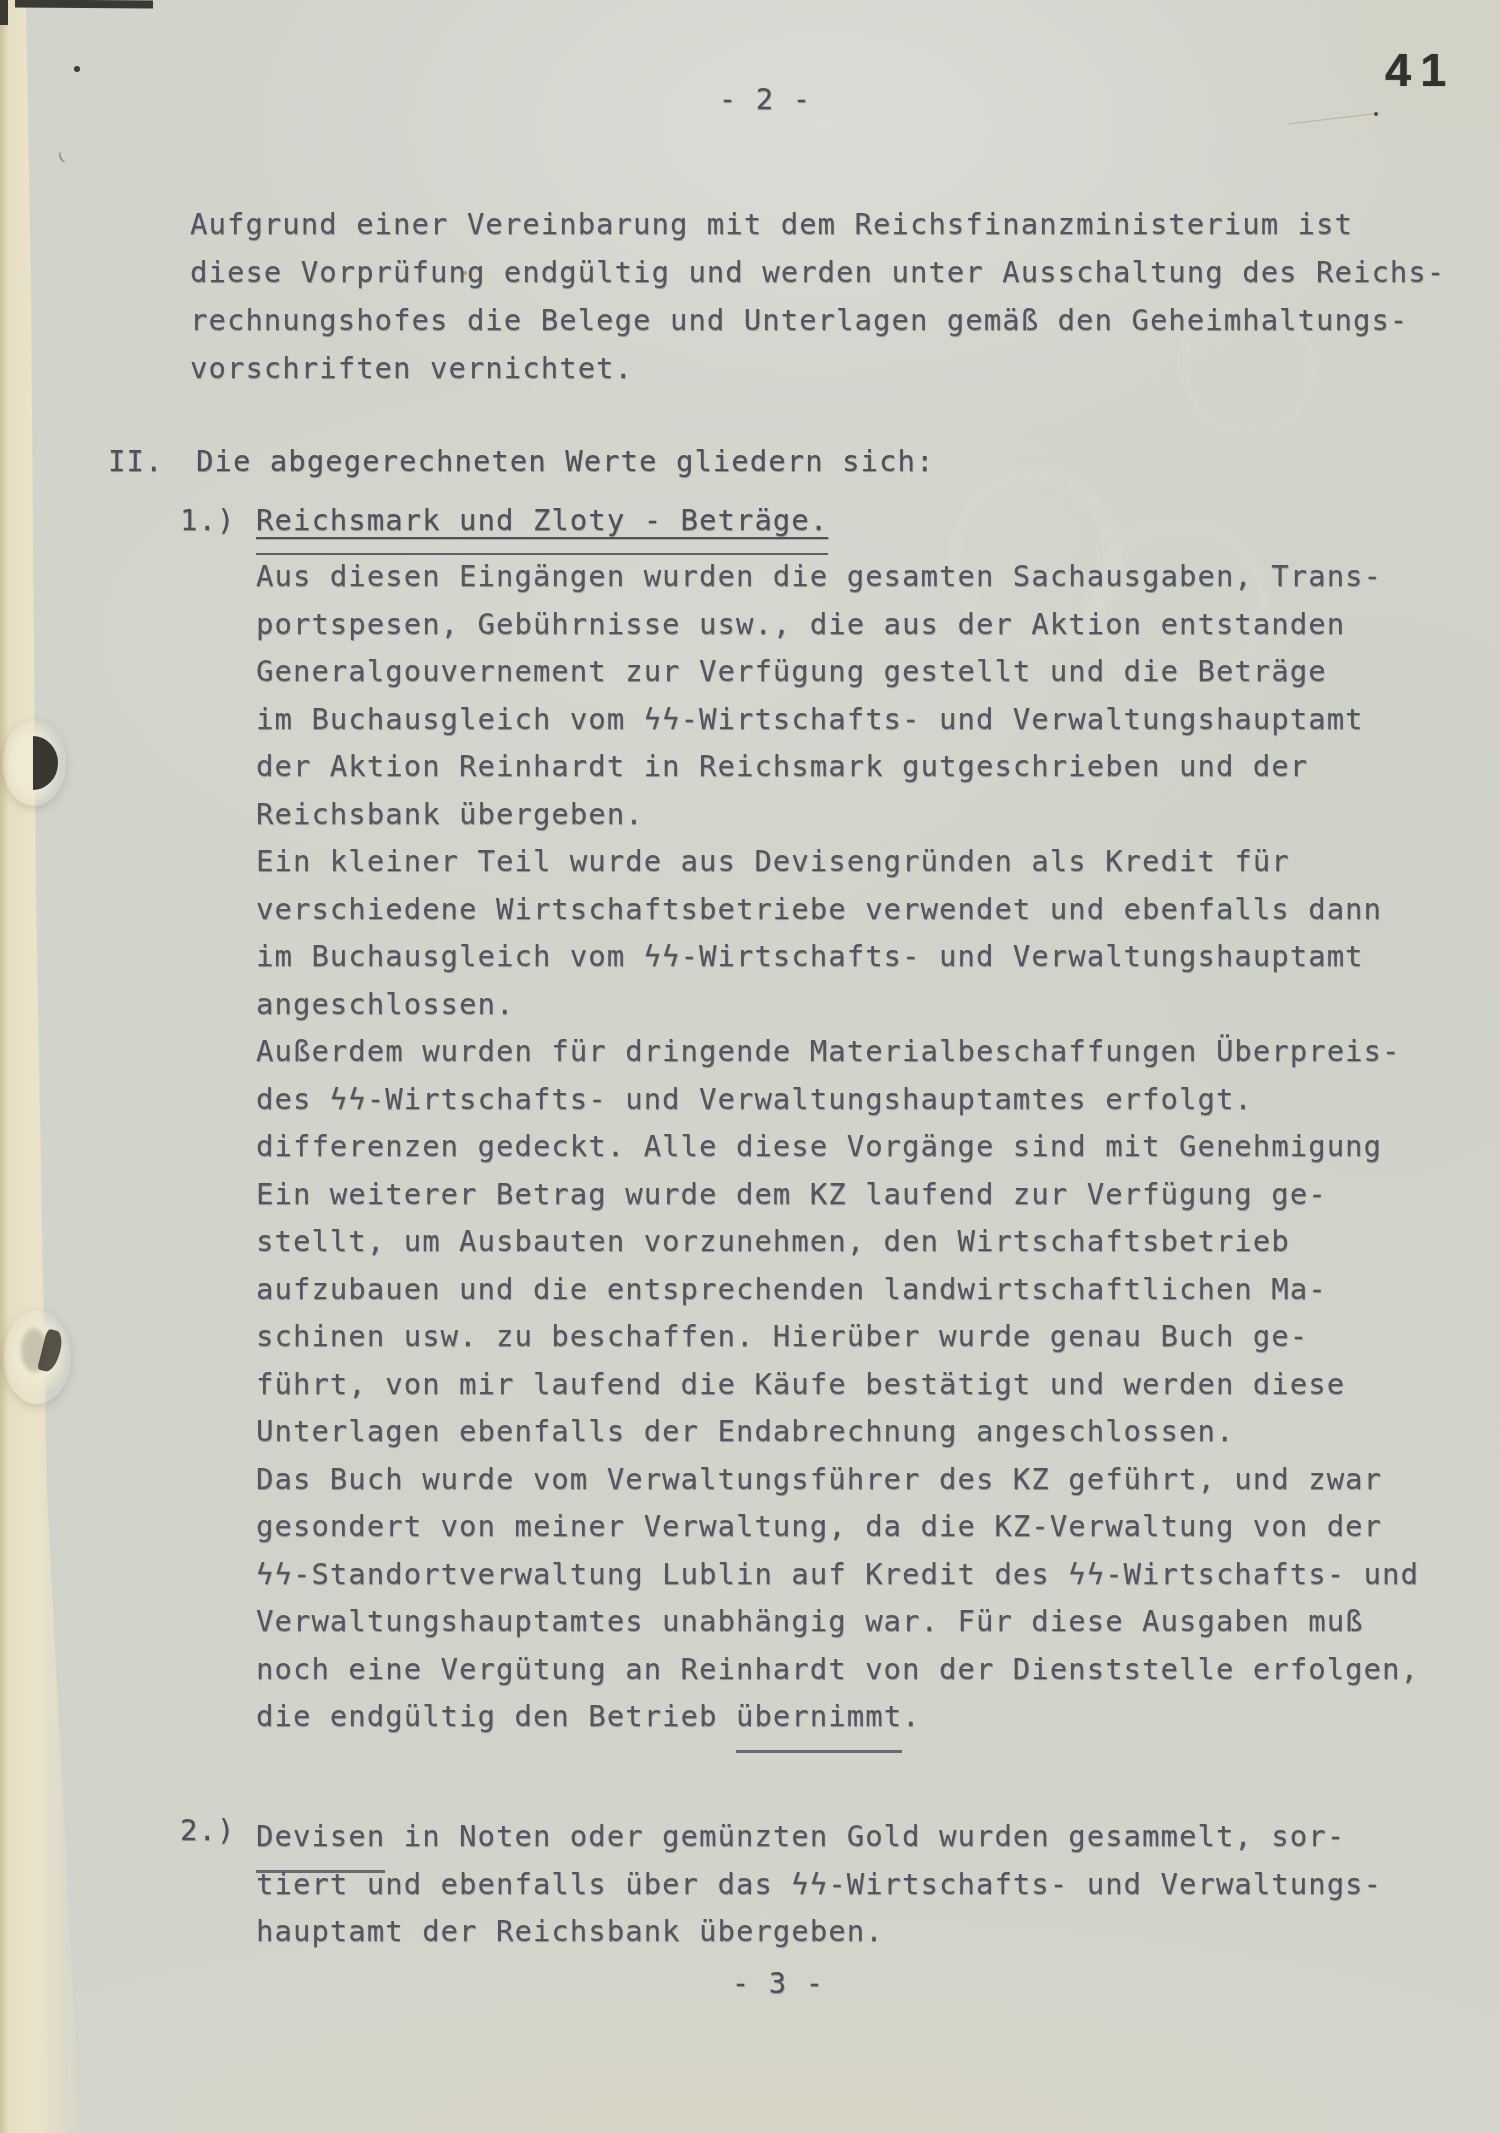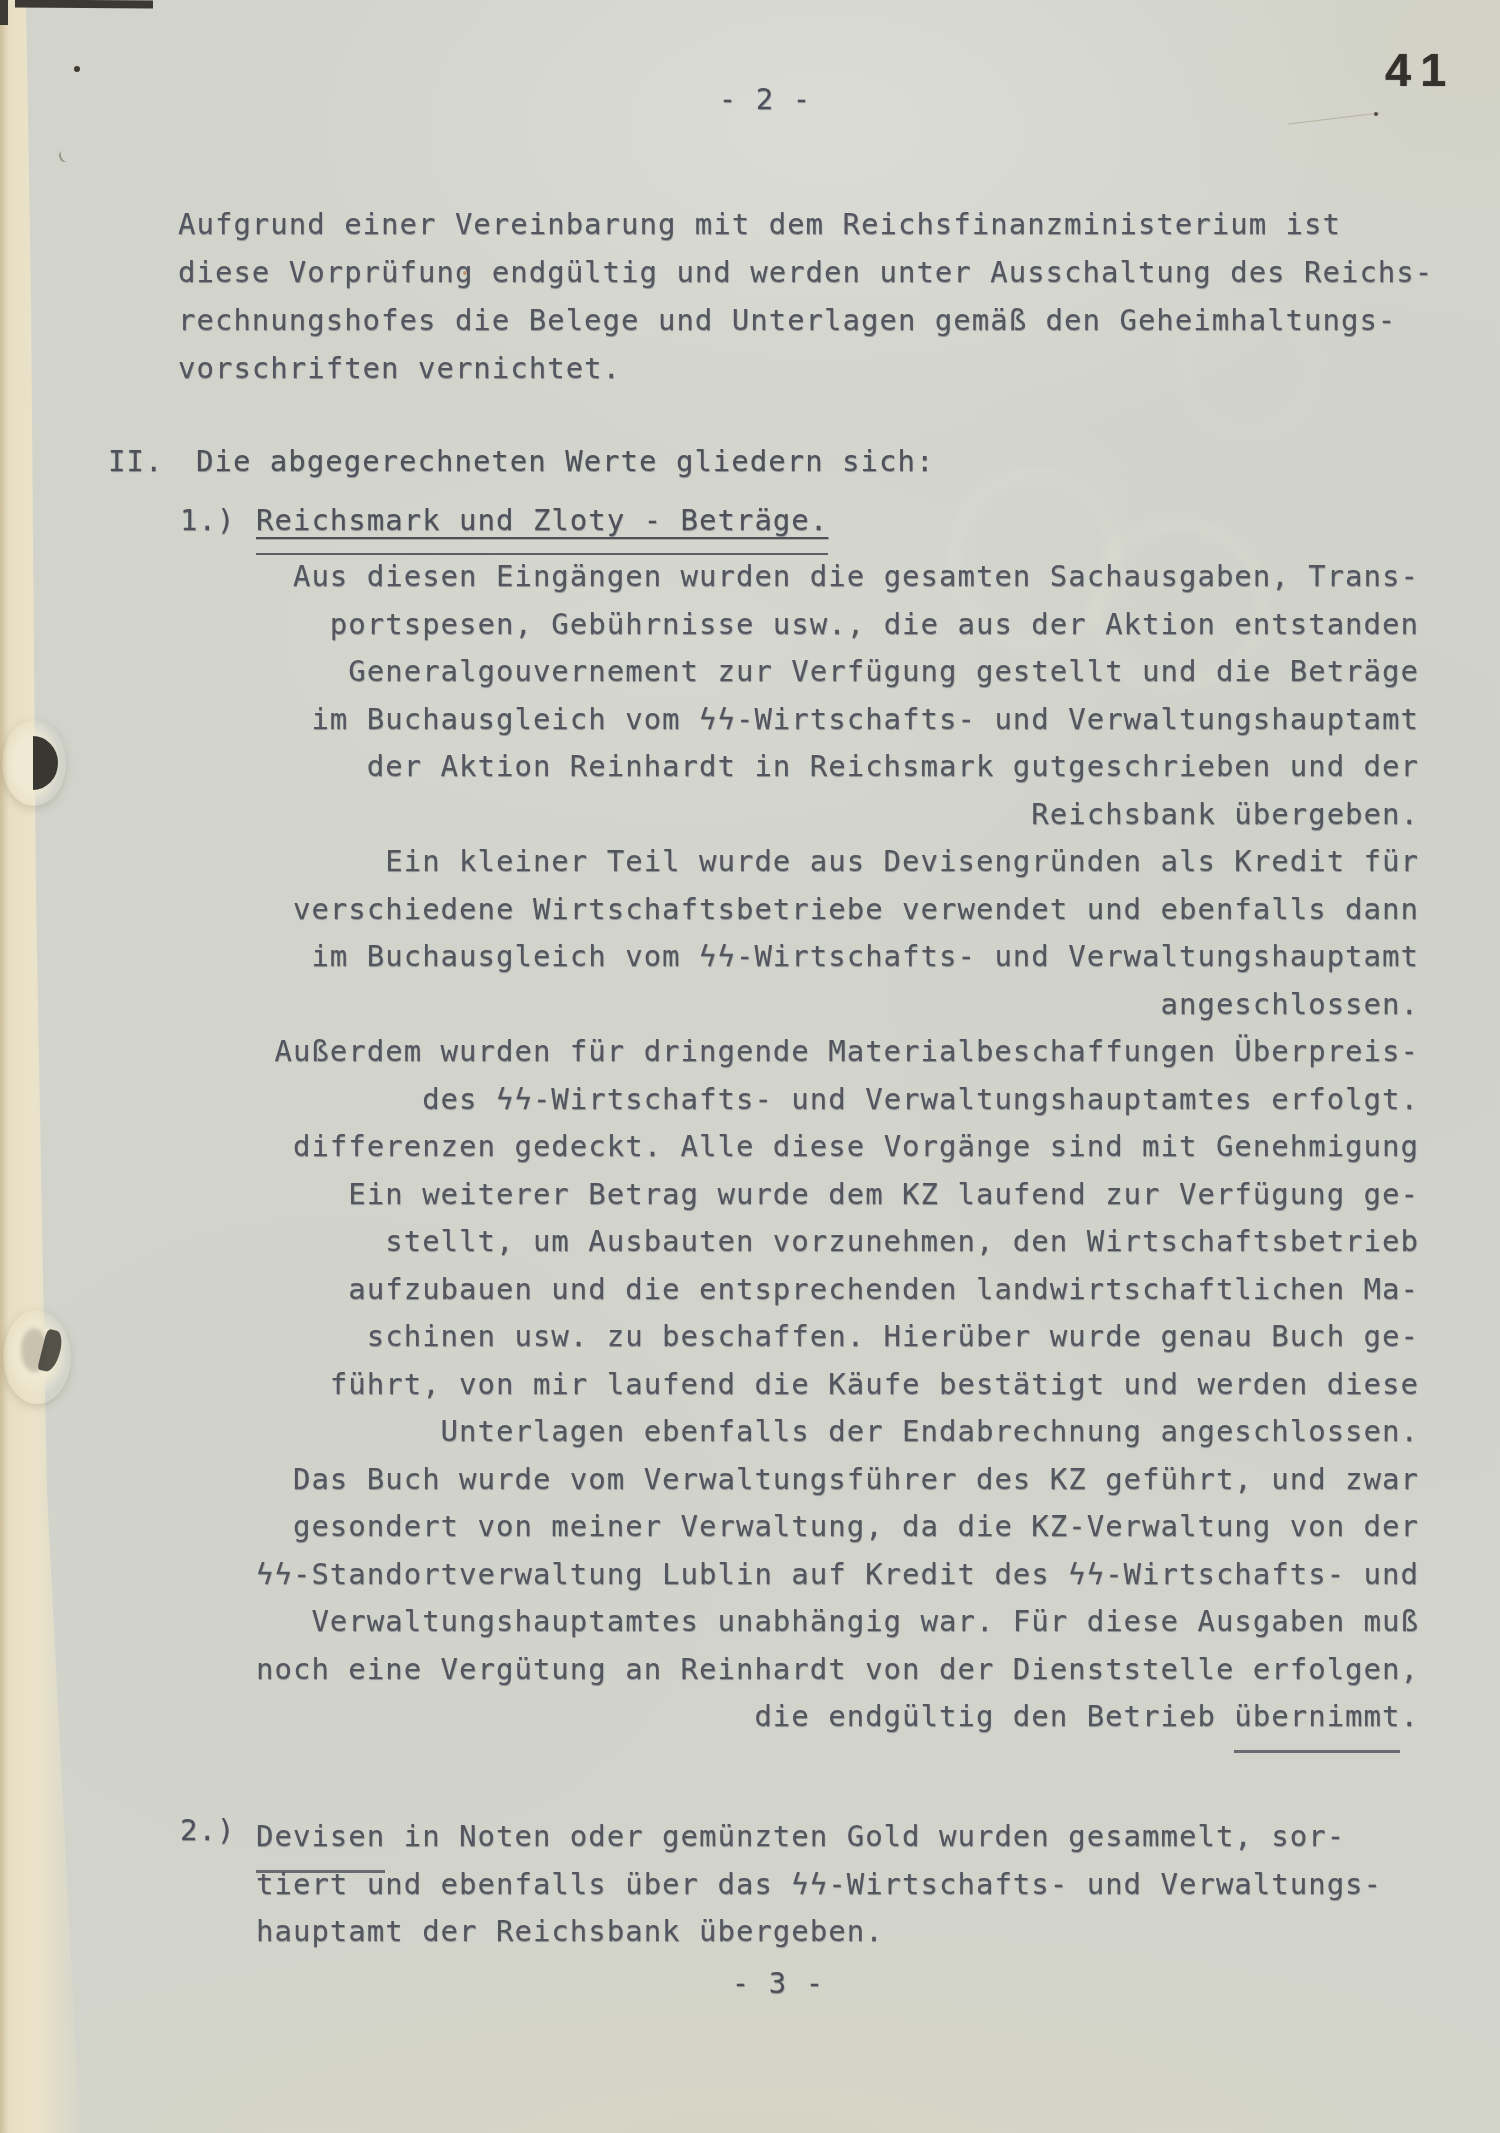--- a/index.html
+++ b/index.html
@@ -58,21 +58,21 @@
   .g3{left:1180px;top:300px;width:120px;height:120px;opacity:.2;}
   
   .typew{
     position:absolute;
     font-family:"DejaVu Sans Mono","DejaVu Sans",monospace;
     font-size:29px;letter-spacing:1px;
     color:#4e505a;
     text-shadow:0.4px 0.6px 0.9px rgba(78,80,90,0.55);
   }
   .tline{white-space:pre;line-height:47.5px;height:47.5px;opacity:.95;}
-  .p1 .tline{line-height:48px;height:48px;}
+  .p1 .tline{line-height:48px;height:48px;margin-left:12px;}
   .u{border-bottom:3px solid rgba(72,74,84,.8);padding-bottom:17px;}
   .u2{border-bottom:2px solid rgba(72,74,84,.85);padding-bottom:16px;
       text-decoration:underline;text-decoration-thickness:2px;text-underline-offset:7px;}
   .pagenum{width:100%;text-align:center;}
   .stamp{
     position:absolute;left:1385px;top:42px;
     font-family:Liberation Sans, sans-serif;
     font-weight:bold;font-size:47px;color:#33312b;letter-spacing:9px;
     text-shadow:0 0 1px rgba(40,38,32,.8);
   }
@@ -115,21 +115,21 @@
     </div>
 
   <div class="typew" style="left:108px;top:444px;">II.</div>
   <div class="typew" style="left:196px;top:444px;">Die abgegerechneten Werte gliedern sich:</div>
 
   <div class="typew" style="left:180px;top:503px;">1.)</div>
   <div class="typew" style="left:256px;top:503px;">
     <span class="u2">Reichsmark und Zloty - Beträge.</span>
   </div>
 
-  <div class="typew" style="left:256px;top:553px;text-align:right;">
+  <div class="typew" style="left:256px;top:553px;">
       <div class="tline">Aus diesen Eingängen wurden die gesamten Sachausgaben, Trans-</div>
       <div class="tline">portspesen, Gebührnisse usw., die aus der Aktion entstanden</div>
       <div class="tline">Generalgouvernement zur Verfügung gestellt und die Beträge</div>
       <div class="tline">im Buchausgleich vom ϟϟ-Wirtschafts- und Verwaltungshauptamt</div>
       <div class="tline">der Aktion Reinhardt in Reichsmark gutgeschrieben und der</div>
       <div class="tline">Reichsbank übergeben.</div>
       <div class="tline">Ein kleiner Teil wurde aus Devisengründen als Kredit für</div>
       <div class="tline">verschiedene Wirtschaftsbetriebe verwendet und ebenfalls dann</div>
       <div class="tline">im Buchausgleich vom ϟϟ-Wirtschafts- und Verwaltungshauptamt</div>
       <div class="tline">angeschlossen.</div>

